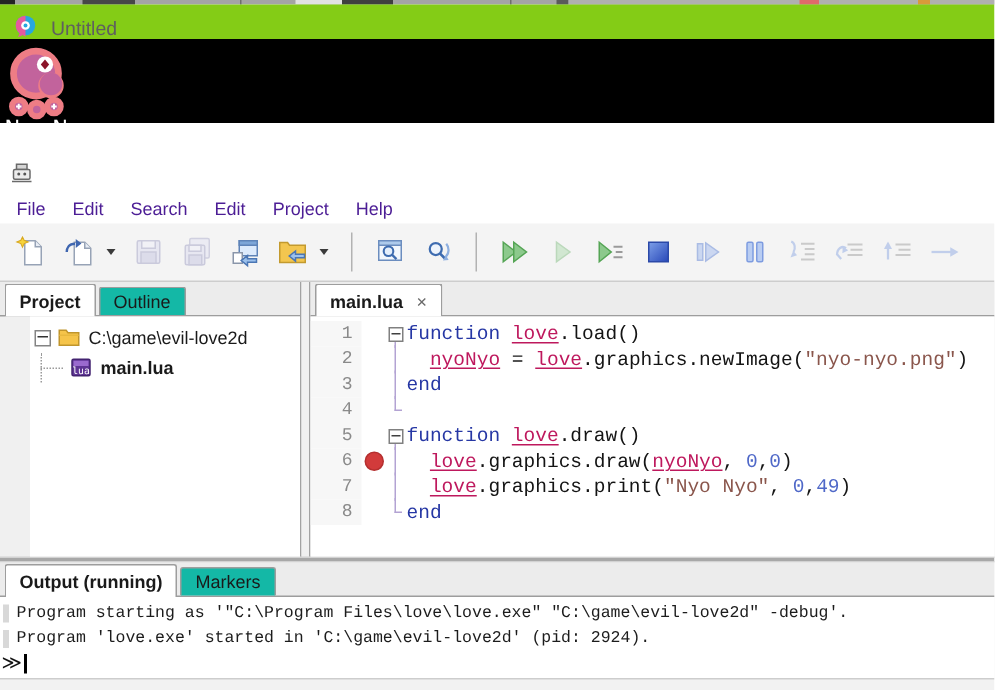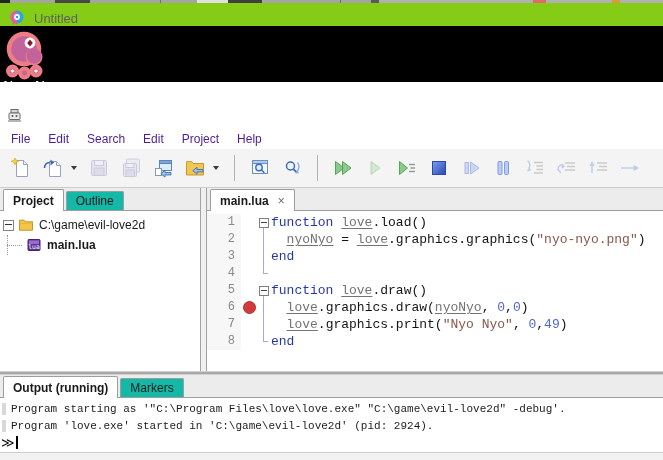--- a/index.html
+++ b/index.html
@@ -35,21 +35,21 @@
   #main{height:183px;display:flex;background:#f0f0f0;}
   #left-panel{width:200px;border-right:1px solid #a2a2a2;display:flex;flex-direction:column;background:#f0f0f0;}
   #vsplit{width:5px;background:#f0f0f0;}
   #editor-panel{flex:1;border-left:1px solid #a2a2a2;display:flex;flex-direction:column;background:#f0f0f0;min-width:0;}
   .tabbar{height:22px;display:flex;align-items:flex-end;background:#ececec;border-bottom:1px solid #9d9d9d;padding-left:3px;}
   .tab{height:18px;display:flex;align-items:center;padding:0 9px;font-size:12px;color:#1a1a1a;
     background:#14b8a6;border:1px solid #9d9d9d;border-bottom:none;border-radius:2px 2px 0 0;margin-right:2px;}
   .tab.active{background:#fff;height:21px;margin-bottom:-1px;font-weight:bold;}
   .tab-close{margin-left:9px;color:#6b6b6b;font-weight:normal;font-size:12px;}
   
-  #tree{flex:1;background:#fff;padding-top:4px;position:relative;font-size:12px;}
+  #tree{flex:1;background:#fff;padding-top:4px;position:relative;font-size:12px;margin-left:20px;}
   .trow{display:flex;align-items:center;height:20px;color:#1a1a1a;}
   .trow.lvl0{padding-left:3px;}
   .expander{width:9px;height:9px;border:1px solid #848484;background:#fff;position:relative;margin-right:4px;flex:0 0 auto;}
   .exh{position:absolute;left:1px;right:1px;top:3px;border-top:1px solid #333;}
   .tconn{width:26px;height:20px;position:relative;flex:0 0 auto;}
   .tconn::before{content:"";position:absolute;left:7px;top:0;bottom:0;border-left:1px dotted #9a9a9a;}
   .trow.last .tconn::before{bottom:10px;}
   .tconn::after{content:"";position:absolute;left:7px;top:10px;width:15px;border-top:1px dotted #9a9a9a;}
   .ticon{width:16px;height:16px;margin-right:5px;flex:0 0 auto;}
   .ticon svg{width:16px;height:16px;display:block;}
@@ -63,21 +63,21 @@
   .bpdot{width:11px;height:11px;border-radius:50%;background:var(--bp,#d23b3b);border:1px solid #b52f2f;}
   .foldcol{width:14px;height:17px;position:relative;flex:0 0 auto;}
   .fline{position:absolute;left:6px;width:0;border-left:1px solid var(--fold,#b3a3d3);}
   .fbox{position:absolute;left:2px;top:4px;width:8px;height:8px;border:1px solid #808080;background:#fff;}
   .fminus{position:absolute;left:1px;right:1px;top:3px;border-top:1px solid #404040;}
   .fstub{position:absolute;left:6px;top:8px;width:5px;border-top:1px solid var(--fold,#b3a3d3);}
   .codetext{font:13px "Liberation Mono",monospace;white-space:pre;color:#141414;}
   .t-kw{color:var(--kw,#2637a4);}
   .t-str{color:var(--str,#8a564c);}
   .t-num{color:var(--num,#4f68c8);}
-  .t-gl{color:#737373;text-decoration:underline;text-underline-offset:2px;}
+  .t-gl{color:#be185d;text-decoration:underline;text-underline-offset:2px;}
   
   #hsplit{height:4px;background:#a8a8a8;border-top:1px solid #d2d2d2;border-bottom:1px solid #d2d2d2;box-sizing:border-box;}
   #bottom{height:77px;display:flex;flex-direction:column;background:#f0f0f0;}
   #output{flex:1;background:#fff;padding-top:2px;overflow:hidden;}
   .orow{display:flex;align-items:center;height:17px;}
   .omark{width:4px;height:12px;background:#d8d8d8;margin:0 5px 0 2px;flex:0 0 auto;}
   .otext{font:11px "Liberation Mono",monospace;white-space:pre;color:#1c1c1c;}
   .prow{display:flex;align-items:center;height:17px;padding-left:1px;}
   .oprompt{font:13px "DejaVu Sans",sans-serif;color:#111;}
   .ocaret{width:2px;height:13px;background:#000;margin-left:1px;}
@@ -350,21 +350,21 @@
               </div>
             </div>
             <div class="codetext"><span class="t-kw">function </span><span class="t-gl">love</span><span class="t-pl">.load()</span></div>
           </div>
           <div class="crow">
             <div class="ln">2</div>
             <div class="bpcol"></div>
             <div class="foldcol">
               <div class="fline" style="top:-1px;bottom:-1px"></div>
             </div>
-            <div class="codetext"><span class="t-pl">  </span><span class="t-gl">nyoNyo</span><span class="t-pl"> = </span><span class="t-gl">love</span><span class="t-pl">.graphics.graphics(</span><span class="t-str">"nyo-nyo.png"</span><span class="t-pl">)</span></div>
+            <div class="codetext"><span class="t-pl">  </span><span class="t-gl">nyoNyo</span><span class="t-pl"> = </span><span class="t-gl">love</span><span class="t-pl">.graphics.newImage(</span><span class="t-str">"nyo-nyo.png"</span><span class="t-pl">)</span></div>
           </div>
           <div class="crow">
             <div class="ln">3</div>
             <div class="bpcol"></div>
             <div class="foldcol">
               <div class="fline" style="top:-1px;bottom:-1px"></div>
             </div>
             <div class="codetext"><span class="t-kw">end</span></div>
           </div>
           <div class="crow">

